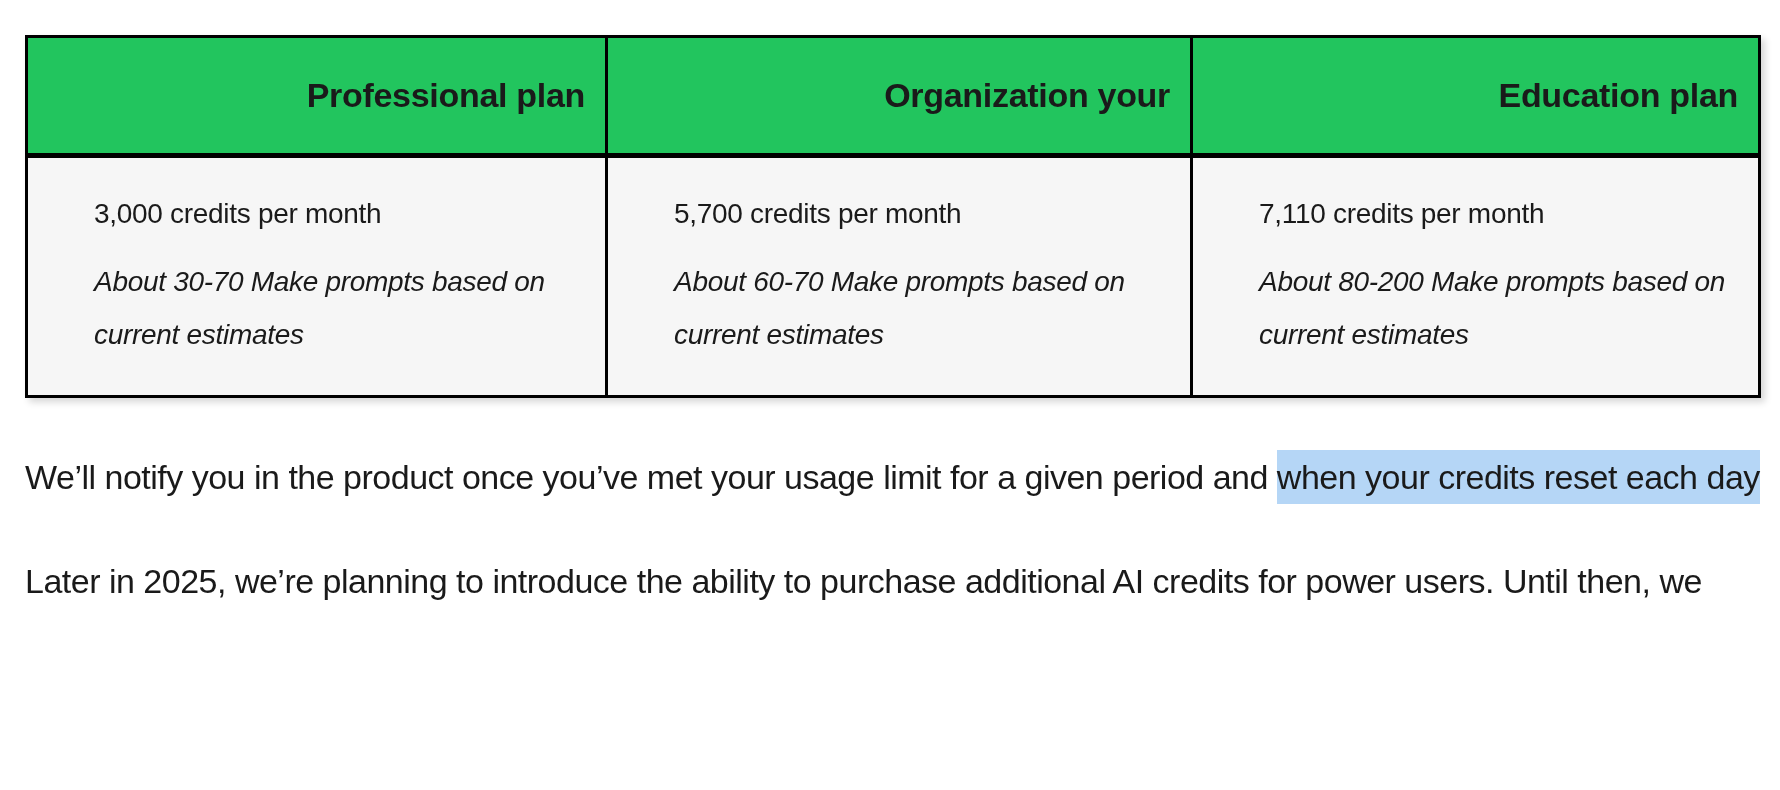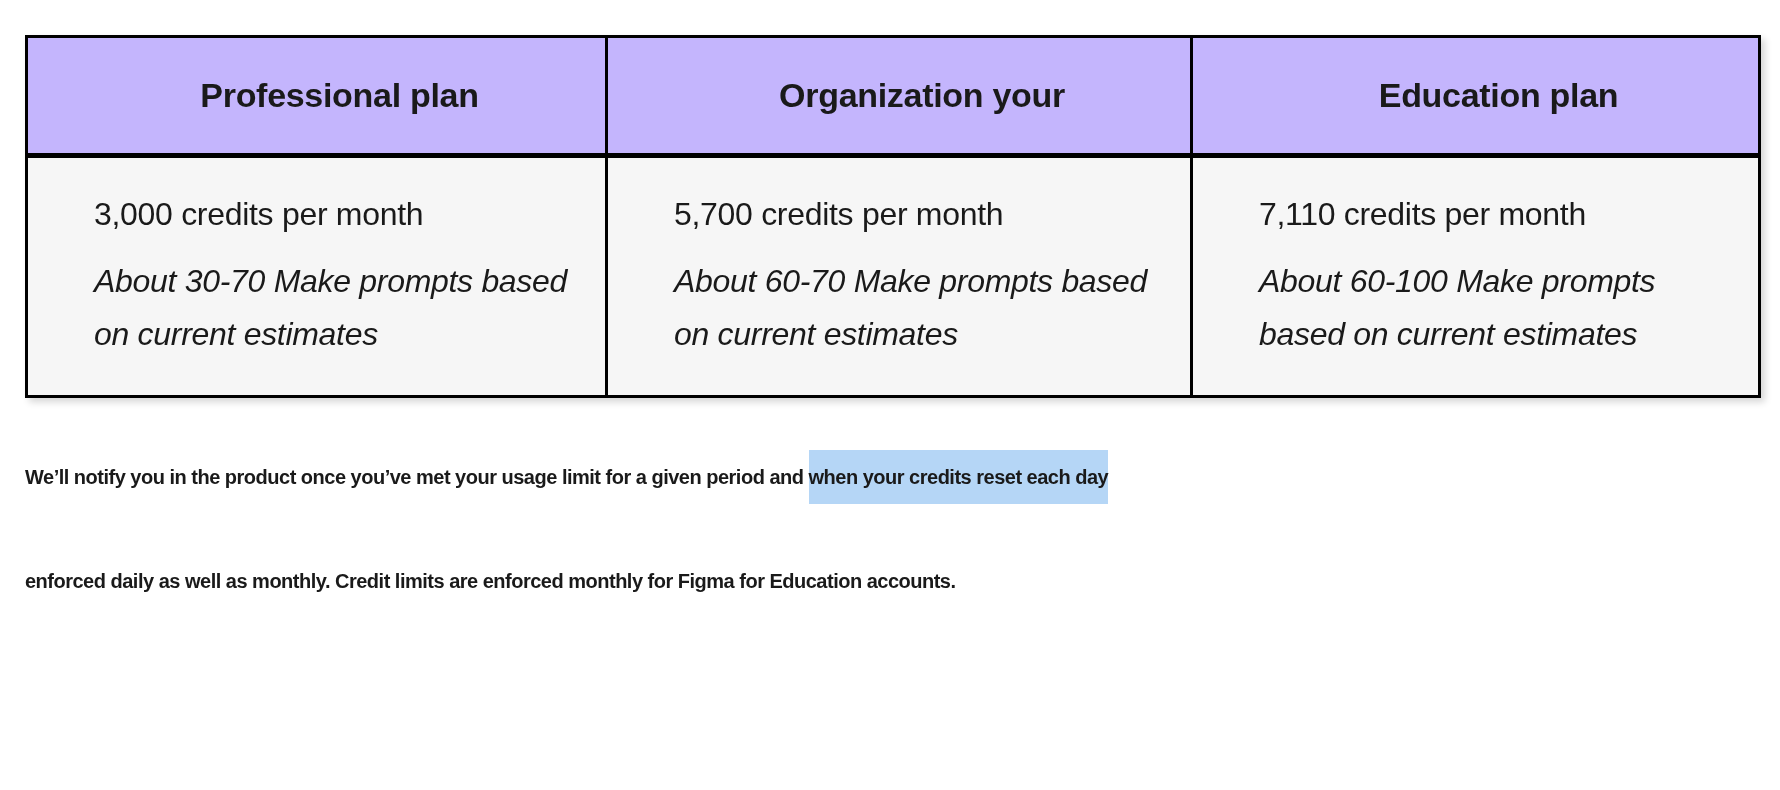--- a/index.html
+++ b/index.html
@@ -20,58 +20,57 @@
     width: 1730px;
     border-collapse: separate;
     border-spacing: 0;
     border: 3px solid #000;
     background: #fff;
     table-layout: fixed;
     box-shadow: 4px 4px 7px rgba(0,0,0,0.16);
   }
   .plan-table th {
     height: 120px;
-    background: #c4b5fd;
+    background: #22c55e;
     border-bottom: 5px solid #000;
     border-left: 3px solid #000;
-    text-align: center;
+    text-align: right;
     vertical-align: middle;
     padding: 0 20px 0 66px;
     font-size: 34px;
     font-weight: bold;
     letter-spacing: -0.3px;
   }
   .plan-table td {
     height: 237px;
     background: #f6f6f6;
     border-left: 3px solid #000;
     vertical-align: middle;
     padding: 0 20px 0 66px;
-    font-size: 32px;
+    font-size: 28px;
     letter-spacing: -0.3px;
   }
   .plan-table th:first-child,
   .plan-table td:first-child { border-left: none; }
   .credits { line-height: 42px; }
   .note {
     font-style: italic;
     line-height: 53px;
     margin-top: 20px;
   }
 
   
   .para { margin-left: 0; }
   .para-1 { margin-top: 52px; }
   .para-2 { margin-top: 50px; }
   .tline {
     height: 54px;
     white-space: pre;
-    font-size: 20px;
+    font-size: 34px;
     letter-spacing: -0.5px;
-    font-weight: bold;
   }
   .seg {
     display: inline-block;
     height: 54px;
     line-height: 54px;
   }
   .seg.hl { background: var(--hl, #b5d6f6); }
 </style>
 </head>
 <body>
@@ -102,27 +101,27 @@
         <td>
           <p class="credits">3,000 credits per month</p>
           <p class="note">About 30-70 Make prompts based on current estimates</p>
         </td>
         <td>
           <p class="credits">5,700 credits per month</p>
           <p class="note">About 60-70 Make prompts based on current estimates</p>
         </td>
         <td>
           <p class="credits">7,110 credits per month</p>
-          <p class="note">About 60-100 Make prompts based on current estimates</p>
+          <p class="note">About 80-200 Make prompts based on current estimates</p>
         </td>
       </tr>
     </tbody>
   </table>
 
   <div class="para para-1">
       <div class="tline"><span class="seg">We’ll notify you in the product once you’ve met your usage limit for a given period and </span><span class="seg hl">when your credits reset each day</span></div>
     </div>
 
   <div class="para para-2">
-      <div class="tline"><span class="seg">enforced daily as well as monthly. Credit limits are enforced monthly for Figma for Education accounts.</span></div>
+      <div class="tline"><span class="seg">Later in 2025, we’re planning to introduce the ability to purchase additional AI credits for power users. Until then, we</span></div>
     </div>
 
 </div>
 
 </body></html>

